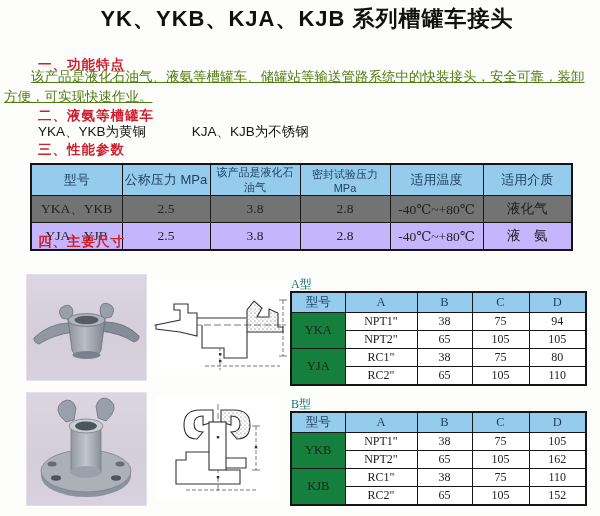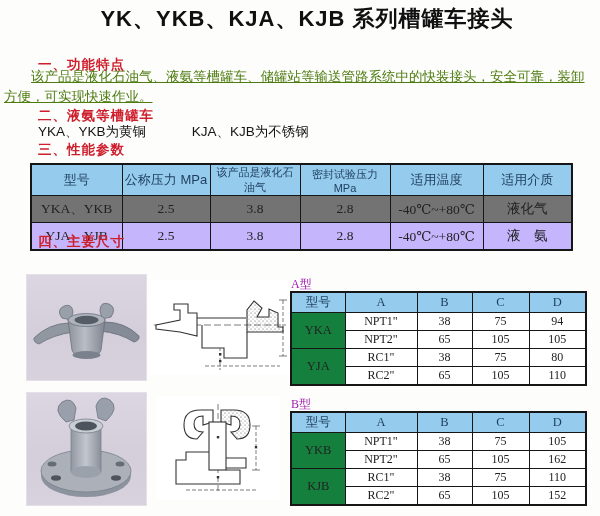--- a/index.html
+++ b/index.html
@@ -44,21 +44,21 @@
   table.perf thead th:nth-child(3),
   table.perf thead th:nth-child(4){font-size:11px;}
   table.perf td{
     font-family:"Liberation Serif","DejaVu Serif",serif;font-size:13.5px;color:#222;
     background:#737373;
   }
   tr.hl td{background:#c4b5fd;}
 
   
   .dim-label{
-    position:absolute;left:291px;font-size:12px;color:#a21caf;margin:0;
+    position:absolute;left:291px;font-size:12px;color:#0f766e;margin:0;
     font-family:"Liberation Serif","DejaVu Serif",serif;
   }
   .pos-la{top:276px}
   .pos-lb{top:396px}
   table.dim{
     position:absolute;left:290px;width:295px;
     border-collapse:collapse;table-layout:fixed;text-align:center;
     border:2px solid #161616;
   }
   .pos-ta{top:291px}

